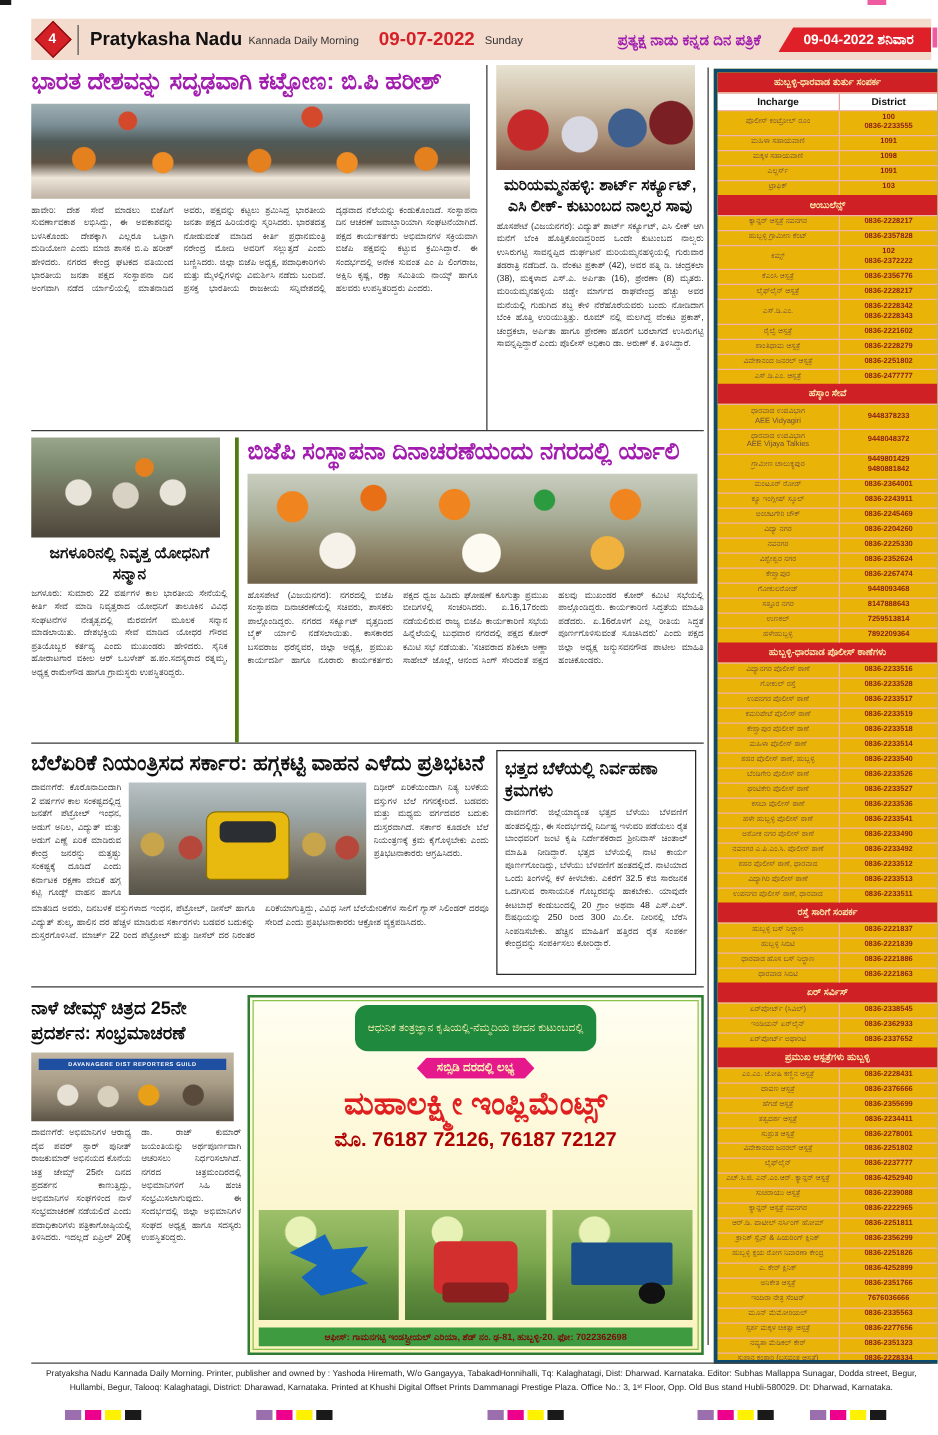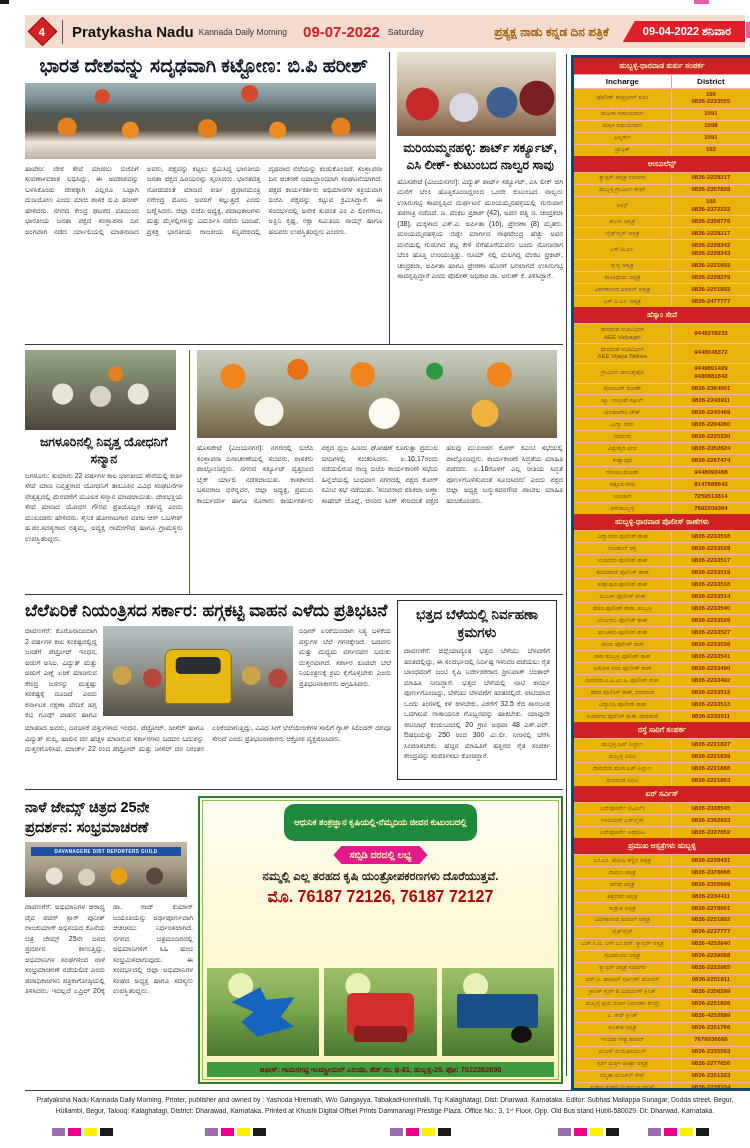--- a/index.html
+++ b/index.html
@@ -20,33 +20,33 @@
             display:flex;align-items:center;}
   .logo-wrap{width:34px;display:flex;justify-content:center;}
   .logo-diamond{width:19px;height:19px;background:#d42027;border:1.5px solid #8a0b0b;
                 transform:rotate(45deg);display:flex;align-items:center;justify-content:center;}
   .logo-diamond b{transform:rotate(-45deg);color:#fff;font-size:11px;}
   .mast-sep{width:1px;height:24px;background:#555;margin:0 9px 0 3px;}
   .mast-title{font-size:15px;font-weight:bold;color:#111;}
   .mast-sub{font-size:8.5px;color:#333;margin-left:5px;}
   .mast-date{font-size:15px;font-weight:bold;color:#d42027;margin-left:16px;}
   .mast-day{font-size:9px;color:#333;margin-left:8px;}
-  .mast-kn{font-size:12px;font-weight:bold;color:#a16207;margin-left:auto;}
+  .mast-kn{font-size:12px;font-weight:bold;color:#a21caf;margin-left:auto;}
   .mast-banner{background:#e02028;color:#fff;font-weight:bold;font-size:11px;
                padding:4px 14px 4px 20px;margin-left:14px;
                clip-path:polygon(12px 0,100% 0,100% 100%,0 100%);}
 
   
   #main-left{position:absolute;left:25px;top:52px;width:538px;}
   #vrule{position:absolute;left:566px;top:54px;width:0;height:1022px;border-left:1px solid #3a3a3a;}
   #sidebar{position:absolute;left:571px;top:55px;width:176px;border:3px solid #0c4a6e;
            background:#eab308;max-height:1030px;overflow:hidden;}
 
   .row{display:flex;}
-  .hl-xl{font-size:19px;font-weight:bold;color:#0f172a;line-height:1.3;letter-spacing:0;text-align:center;}
+  .hl-xl{font-size:19px;font-weight:bold;color:#a21caf;line-height:1.3;letter-spacing:0;}
   .hl-lg{font-size:17px;font-weight:bold;color:#101010;line-height:1.3;}
   .hl-md{font-size:12.5px;font-weight:bold;color:#101010;line-height:1.35;}
   .bodytxt{font-size:7px;color:#262626;text-align:justify;line-height:1.5;overflow:hidden;}
   .cols3{column-count:3;column-gap:8px;}
   .cols2{column-count:2;column-gap:8px;}
 
   
   .photo{position:relative;overflow:hidden;background:#cfd4d2;}
   .ph-rally1{background:
     radial-gradient(circle at 12% 58%,#e5801f 0 9px,transparent 10px),
@@ -97,21 +97,21 @@
     linear-gradient(180deg,#c3b9a6 0%,#a89c86 45%,#7c7260 80%,#5c5346 100%);}
   .rep-banner{position:absolute;left:4%;top:8%;width:92%;height:18%;background:#1f4fa0;
     color:#fff;font-size:4.5px;font-weight:bold;display:flex;align-items:center;justify-content:center;
     letter-spacing:.5px;}
 
   
   .r1{height:292px;border-bottom:1px solid #3a3a3a;}
   .r1-left{width:358px;border-right:1px solid #3a3a3a;padding-right:7px;}
   .r1-right{width:166px;padding-left:7px;}
   .r2{height:244px;border-bottom:1px solid #3a3a3a;padding-top:5px;}
-  .r2-left{width:158px;border-right:1px solid #4d7c0f;padding-right:6px;}
+  .r2-left{width:158px;border-right:3px solid #4d7c0f;padding-right:6px;}
   .r2-right{width:367px;padding-left:7px;}
   .r3{height:189px;border-bottom:1px solid #3a3a3a;padding-top:5px;}
   .r3-left{width:366px;padding-right:6px;}
   .r3-right{width:160px;}
   .box-article{border:1px solid #2a2a2a;padding:5px 6px;height:168px;}
   .r4{height:300px;padding-top:6px;}
   .r4-left{width:168px;padding-right:5px;}
   .r4-right{width:365px;}
 
   
@@ -125,21 +125,21 @@
   .sb-name{flex:1.25;font-size:6px;color:#6b4c41;text-align:center;padding:1.6px 2px;
            white-space:pre-line;display:flex;align-items:center;justify-content:center;line-height:1.3;}
   .sb-phone{flex:1;font-size:6px;font-weight:bold;color:#8a1b1b;text-align:center;padding:1.6px 2px;
            border-left:1px solid #efb4aa;white-space:pre-line;display:flex;align-items:center;
            justify-content:center;line-height:1.3;}
 
   
   .ad{border:2.5px solid #2e7d32;outline:1px solid #8bc34a;outline-offset:-5px;
       background:linear-gradient(180deg,#fffef2 0%,#fdf8d8 40%,#fbf3c0 100%);
       height:288px;position:relative;text-align:center;padding-top:6px;box-sizing:border-box;}
-  .ad-tag{display:inline-block;background:#1f8a3d;color:#fdf3b3;font-size:8.5px;font-weight:bold;
+  .ad-tag{display:inline-block;background:#1f8a3d;color:#fdf3b3;font-size:8.5px;font-weight:normal;
       padding:13px 10px;border-radius:10px;}
   .ad-ribbon{display:inline-block;background:#e5188c;color:#fdf3b3;font-size:9.5px;font-weight:bold;
       padding:3px 16px;margin-top:5px;clip-path:polygon(8px 0,calc(100% - 8px) 0,100% 50%,calc(100% - 8px) 100%,8px 100%,0 50%);}
   .ad-title{color:#e02020;font-size:25px;font-weight:bold;margin-top:6px;}
   .ad-sub{color:#1a1a1a;font-size:11.5px;font-weight:bold;margin-top:6px;}
   .ad-phone{color:#b00000;font-size:16px;font-weight:bold;margin-top:5px;}
   .ad-pics{position:absolute;left:7px;right:7px;bottom:26px;height:88px;display:flex;gap:5px;}
   .equip{flex:1;position:relative;overflow:hidden;
       background:radial-gradient(circle at 30% 20%,#e9f2b6 0 12px,transparent 13px),
                  linear-gradient(180deg,#9ec06a 0%,#7da84f 45%,#5d8a3c 75%,#4c7a32 100%);}
@@ -166,21 +166,21 @@
 <div id="masthead">
   <div class="logo-wrap">
     <div class="logo-diamond">
         <b>4</b>
       </div>
   </div>
   <div class="mast-sep"></div>
   <span class="mast-title">Pratykasha Nadu</span>
   <span class="mast-sub">Kannada Daily Morning</span>
   <span class="mast-date">09-07-2022</span>
-  <span class="mast-day">Saturday</span>
+  <span class="mast-day">Sunday</span>
   <span class="mast-kn">ಪ್ರತ್ಯಕ್ಷ ನಾಡು ಕನ್ನಡ ದಿನ ಪತ್ರಿಕೆ</span>
   <span class="mast-banner">09-04-2022 ಶನಿವಾರ</span>
 </div>
 
 <div id="main-left">
 
   <div class="row r1">
     <div class="r1-left">
       <div class="hl-xl" style="margin:2px 0 4px 0;">ಭಾರತ ದೇಶವನ್ನು ಸದೃಢವಾಗಿ ಕಟ್ಟೋಣ: ಬಿ.ಪಿ ಹರೀಶ್</div>
       <div class="photo ph-rally1" style="width:351px;height:76px;"></div>
@@ -193,20 +193,21 @@
     </div>
   </div>
 
   <div class="row r2">
     <div class="r2-left">
       <div class="photo ph-group" style="width:151px;height:80px;"></div>
       <div class="hl-md" style="margin:4px 0 3px 0;text-align:center;">ಜಗಳೂರಿನಲ್ಲಿ ನಿವೃತ್ತ ಯೋಧನಿಗೆ ಸನ್ಮಾನ</div>
       <div class="bodytxt" style="height:128px;">ಜಗಳೂರು: ಸುಮಾರು 22 ವರ್ಷಗಳ ಕಾಲ ಭಾರತೀಯ ಸೇನೆಯಲ್ಲಿ ಕೀರ್ತಿ ಸೇವೆ ಮಾಡಿ ನಿವೃತ್ತರಾದ ಯೋಧನಿಗೆ ತಾಲೂಕಿನ ವಿವಿಧ ಸಂಘಟನೆಗಳ ನೇತೃತ್ವದಲ್ಲಿ ಮೆರವಣಿಗೆ ಮೂಲಕ ಸನ್ಮಾನ ಮಾಡಲಾಯಿತು. ದೇಶಭಕ್ತಿಯ ಸೇವೆ ಮಾಡಿದ ಯೋಧರ ಗೌರವ ಪ್ರತಿಯೊಬ್ಬರ ಕರ್ತವ್ಯ ಎಂದು ಮುಖಂಡರು ಹೇಳಿದರು. ಸೈನಿಕ ಹೋರಾಟಗಾರ ವಕೀಲ ಆರ್ ಒಬಳೇಶ್ ಹ.ಪಂ.ಸದಸ್ಯರಾದ ರತ್ನಮ್ಮ, ಅಧ್ಯಕ್ಷ ರಾಮೇಗೌಡ ಹಾಗೂ ಗ್ರಾಮಸ್ಥರು ಉಪಸ್ಥಿತರಿದ್ದರು.</div>
     </div>
     <div class="r2-right">
+      <div class="hl-xl" style="margin:0 0 4px 0;">ಬಿಜೆಪಿ ಸಂಸ್ಥಾಪನಾ ದಿನಾಚರಣೆಯಂದು ನಗರದಲ್ಲಿ ರ್ಯಾಲಿ</div>
       <div class="photo ph-bjp" style="width:360px;height:88px;"></div>
       <div class="bodytxt cols3" style="height:112px;margin-top:5px;">ಹೊಸಪೇಟೆ (ವಿಜಯನಗರ): ನಗರದಲ್ಲಿ ಬಿಜೆಪಿ ಸಂಸ್ಥಾಪನಾ ದಿನಾಚರಣೆಯಲ್ಲಿ ಸಚಿವರು, ಶಾಸಕರು ಪಾಲ್ಗೊಂಡಿದ್ದರು. ನಗರದ ಸರ್ಕ್ಯೂಟ್ ವೃತ್ತದಿಂದ ಬೈಕ್ ರ್ಯಾಲಿ ನಡೆಸಲಾಯಿತು. ಕಾಸಕಾರದ ಬಸವರಾಜ ಧರೆನ್ನವರ, ಜಿಲ್ಲಾ ಅಧ್ಯಕ್ಷ, ಪ್ರಮುಖ ಕಾರ್ಯದರ್ಶಿ ಹಾಗೂ ನೂರಾರು ಕಾರ್ಯಕರ್ತರು ಪಕ್ಷದ ಧ್ವಜ ಹಿಡಿದು ಘೋಷಣೆ ಕೂಗುತ್ತಾ ಪ್ರಮುಖ ಬೀದಿಗಳಲ್ಲಿ ಸಂಚರಿಸಿದರು. ಏ.16,17ರಂದು ನಡೆಯಲಿರುವ ರಾಜ್ಯ ಬಿಜೆಪಿ ಕಾರ್ಯಕಾರಿಣಿ ಸಭೆಯ ಹಿನ್ನೆಲೆಯಲ್ಲಿ ಬುಧವಾರ ನಗರದಲ್ಲಿ ಪಕ್ಷದ ಕೋರ್ ಕಮಿಟಿ ಸಭೆ ನಡೆಯಿತು. 'ಸಚಿವರಾದ ಶಶಿಕಲಾ ಅಣ್ಣಾ ಸಾಹೇಬ್ ಜೊಲ್ಲೆ, ಆನಂದ ಸಿಂಗ್ ಸೇರಿದಂತೆ ಪಕ್ಷದ ಹಲವು ಮುಖಂಡರ ಕೋರ್ ಕಮಿಟಿ ಸಭೆಯಲ್ಲಿ ಪಾಲ್ಗೊಂಡಿದ್ದರು. ಕಾರ್ಯಕಾರಿಣಿ ಸಿದ್ಧತೆಯ ಮಾಹಿತಿ ಪಡೆದರು. ಏ.16ರೊಳಗೆ ಎಲ್ಲ ರೀತಿಯ ಸಿದ್ಧತೆ ಪೂರ್ಣಗೊಳಿಸುವಂತೆ ಸೂಚಿಸಿದರು' ಎಂದು ಪಕ್ಷದ ಜಿಲ್ಲಾ ಅಧ್ಯಕ್ಷ ಜನ್ಮುಸವನಗೌಡ ಪಾಟೀಲ ಮಾಹಿತಿ ಹಂಚಿಕೊಂಡರು.</div>
     </div>
   </div>
 
   <div class="row r3">
     <div class="r3-left">
       <div class="hl-lg" style="margin:0 0 4px 0;">ಬೆಲೆಏರಿಕೆ ನಿಯಂತ್ರಿಸದ ಸರ್ಕಾರ: ಹಗ್ಗಕಟ್ಟಿ ವಾಹನ ಎಳೆದು ಪ್ರತಿಭಟನೆ</div>
       <div class="row" style="gap:6px;">
         <div class="bodytxt" style="width:72px;height:92px;">ದಾವಣಗೆರೆ: ಕೊರೊನಾದಿಂದಾಗಿ 2 ವರ್ಷಗಳ ಕಾಲ ಸಂಕಷ್ಟದಲ್ಲಿದ್ದ ಜನತೆಗೆ ಪೆಟ್ರೋಲ್ ಇಂಧನ, ಅಡುಗೆ ಅನಿಲ, ವಿದ್ಯುತ್ ಮತ್ತು ಅಡುಗೆ ಎಣ್ಣೆ ಏರಿಕೆ ಮಾಡಿರುವ ಕೇಂದ್ರ ಜನರನ್ನು ಮತ್ತಷ್ಟು ಸಂಕಷ್ಟಕ್ಕೆ ದೂಡಿದೆ ಎಂದು ಕರ್ನಾಟಕ ರಕ್ಷಣಾ ವೇದಿಕೆ ಹಗ್ಗ ಕಟ್ಟಿ ಗೂಡ್ಸ್ ವಾಹನ ಹಾಗೂ ಆಟೋ ಎಳೆದು ಪ್ರತಿಭಟಿಸಿತು.</div>
@@ -214,39 +215,39 @@
           <div class="auto-shape">
               <i></i>
             </div>
         </div>
         <div class="bodytxt" style="flex:1;height:92px;">ದಿಢೀರ್ ಏರಿಕೆಯಿಂದಾಗಿ ನಿತ್ಯ ಬಳಕೆಯ ವಸ್ತುಗಳ ಬೆಲೆ ಗಗನಕ್ಕೇರಿದೆ. ಬಡವರು ಮತ್ತು ಮಧ್ಯಮ ವರ್ಗದವರ ಬದುಕು ದುಸ್ತರವಾಗಿದೆ. ಸರ್ಕಾರ ಕೂಡಲೇ ಬೆಲೆ ನಿಯಂತ್ರಣಕ್ಕೆ ಕ್ರಮ ಕೈಗೊಳ್ಳಬೇಕು ಎಂದು ಪ್ರತಿಭಟನಾಕಾರರು ಆಗ್ರಹಿಸಿದರು.</div>
       </div>
       <div class="bodytxt cols2" style="height:58px;margin-top:5px;">ಮಾತಡಿದ ಅವರು, ದಿನಬಳಕೆ ವಸ್ತುಗಳಾದ ಇಂಧನ, ಪೆಟ್ರೋಲ್, ಡೀಸೆಲ್ ಹಾಗೂ ವಿದ್ಯುತ್ ಶುಲ್ಕ, ಹಾಲಿನ ದರ ಹೆಚ್ಚಳ ಮಾಡಿರುವ ಸರ್ಕಾರಗಳು ಬಡವರ ಬದುಕನ್ನು ದುಸ್ತರಗೊಳಿಸಿವೆ. ಮಾರ್ಚ್ 22 ರಿಂದ ಪೆಟ್ರೋಲ್ ಮತ್ತು ಡೀಸೆಲ್ ದರ ನಿರಂತರ ಏರಿಕೆಯಾಗುತ್ತಿದ್ದು, ವಿವಿಧ ಸೀಗೆ ಬೆಲೆಯೇರಿಕೆಗಳ ಸಾಲಿಗೆ ಗ್ಯಾಸ್ ಸಿಲಿಂಡರ್ ದರವೂ ಸೇರಿದೆ ಎಂದು ಪ್ರತಿಭಟನಾಕಾರರು ಆಕ್ರೋಶ ವ್ಯಕ್ತಪಡಿಸಿದರು.</div>
     </div>
     <div class="r3-right">
       <div class="box-article">
-        <div class="hl-md" style="text-align:center;font-size:13.5px;margin-bottom:4px;">ಭತ್ತದ ಬೆಳೆಯಲ್ಲಿ ನಿರ್ವಹಣಾ ಕ್ರಮಗಳು</div>
+        <div class="hl-md" style="font-size:13.5px;margin-bottom:4px;">ಭತ್ತದ ಬೆಳೆಯಲ್ಲಿ ನಿರ್ವಹಣಾ ಕ್ರಮಗಳು</div>
         <div class="bodytxt" style="height:142px;">ದಾವಣಗೆರೆ: ಜಿಲ್ಲೆಯಾದ್ಯಂತ ಭತ್ತದ ಬೆಳೆಯು ಬೆಳವಣಿಗೆ ಹಂತದಲ್ಲಿದ್ದು, ಈ ಸಂದರ್ಭದಲ್ಲಿ ನಿರ್ದಿಷ್ಟ ಇಳುವರಿ ಪಡೆಯಲು ರೈತ ಬಾಂಧವರಿಗೆ ಜಂಟಿ ಕೃಷಿ ನಿರ್ದೇಶಕರಾದ ಶ್ರೀನಿವಾಸ್ ಚಿಂತಾಲ್ ಮಾಹಿತಿ ನೀಡಿದ್ದಾರೆ. ಭತ್ತದ ಬೆಳೆಯಲ್ಲಿ ನಾಟಿ ಕಾರ್ಯ ಪೂರ್ಣಗೊಂಡಿದ್ದು, ಬೆಳೆಯು ಬೆಳವಣಿಗೆ ಹಂತದಲ್ಲಿದೆ. ನಾಟಿಯಾದ ಒಂದು ತಿಂಗಳಲ್ಲಿ ಕಳೆ ಕೀಳಬೇಕು. ಎಕರೆಗೆ 32.5 ಕೆಜಿ ಸಾರಜನಕ ಒದಗಿಸುವ ರಾಸಾಯನಿಕ ಗೊಬ್ಬರವನ್ನು ಹಾಕಬೇಕು. ಯಾವುದೇ ಕೀಟಬಾಧೆ ಕಂಡುಬಂದಲ್ಲಿ 20 ಗ್ರಾಂ ಅಥವಾ 48 ಎಸ್.ಎಲ್. ಔಷಧಿಯನ್ನು 250 ರಿಂದ 300 ಮಿ.ಲೀ. ನೀರಿನಲ್ಲಿ ಬೆರೆಸಿ ಸಿಂಪಡಿಸಬೇಕು. ಹೆಚ್ಚಿನ ಮಾಹಿತಿಗೆ ಹತ್ತಿರದ ರೈತ ಸಂಪರ್ಕ ಕೇಂದ್ರವನ್ನು ಸಂಪರ್ಕಿಸಲು ಕೋರಿದ್ದಾರೆ.</div>
       </div>
     </div>
   </div>
 
   <div class="row r4">
     <div class="r4-left">
       <div class="hl-md" style="font-size:14.5px;margin:2px 0 5px 0;">ನಾಳೆ ಜೇಮ್ಸ್ ಚಿತ್ರದ 25ನೇ ಪ್ರದರ್ಶನ: ಸಂಭ್ರಮಾಚರಣೆ</div>
       <div class="photo ph-reporters" style="width:162px;height:55px;">
         <div class="rep-banner">DAVANAGERE DIST REPORTERS GUILD</div>
       </div>
       <div class="bodytxt cols2" style="height:188px;margin-top:5px;">ದಾವಣಗೆರೆ: ಅಭಿಮಾನಿಗಳ ಆರಾಧ್ಯ ದೈವ ಪವರ್ ಸ್ಟಾರ್ ಪುನೀತ್ ರಾಜಕುಮಾರ್ ಅಭಿನಯದ ಕೊನೆಯ ಚಿತ್ರ ಜೇಮ್ಸ್ 25ನೇ ದಿನದ ಪ್ರದರ್ಶನ ಕಾಣುತ್ತಿದ್ದು, ಅಭಿಮಾನಿಗಳ ಸಂಘಗಳಿಂದ ನಾಳೆ ಸಂಭ್ರಮಾಚರಣೆ ನಡೆಯಲಿದೆ ಎಂದು ಪದಾಧಿಕಾರಿಗಳು ಪತ್ರಿಕಾಗೋಷ್ಠಿಯಲ್ಲಿ ತಿಳಿಸಿದರು. ಇದಲ್ಲದೆ ಏಪ್ರಿಲ್ 20ಕ್ಕೆ ಡಾ. ರಾಜ್ ಕುಮಾರ್ ಜಯಂತಿಯನ್ನು ಅರ್ಥಪೂರ್ಣವಾಗಿ ಆಚರಿಸಲು ನಿರ್ಧರಿಸಲಾಗಿದೆ. ನಗರದ ಚಿತ್ರಮಂದಿರದಲ್ಲಿ ಅಭಿಮಾನಿಗಳಿಗೆ ಸಿಹಿ ಹಂಚಿ ಸಂಭ್ರಮಿಸಲಾಗುವುದು. ಈ ಸಂದರ್ಭದಲ್ಲಿ ಜಿಲ್ಲಾ ಅಭಿಮಾನಿಗಳ ಸಂಘದ ಅಧ್ಯಕ್ಷ ಹಾಗೂ ಸದಸ್ಯರು ಉಪಸ್ಥಿತರಿದ್ದರು.</div>
     </div>
     <div class="r4-right">
       <div class="ad">
         <div><span class="ad-tag">ಆಧುನಿಕ ತಂತ್ರಜ್ಞಾನ ಕೃಷಿಯಲ್ಲಿ-ನೆಮ್ಮದಿಯ ಜೀವನ ಕುಟುಂಬದಲ್ಲಿ</span></div>
         <div><span class="ad-ribbon">ಸಬ್ಸಿಡಿ ದರದಲ್ಲಿ ಲಭ್ಯ</span></div>
-        <div class="ad-sub">ನಮ್ಮಲ್ಲಿ ಎಲ್ಲ ತರಹದ ಕೃಷಿ ಯಂತ್ರೋಪಕರಣಗಳು ದೊರೆಯುತ್ತವೆ.</div>
+        <div class="ad-title">ಮಹಾಲಕ್ಷ್ಮೀ ಇಂಪ್ಲಿಮೆಂಟ್ಸ್</div>
         <div class="ad-phone">ಮೊ. 76187 72126, 76187 72127</div>
         <div class="ad-pics">
           <div class="equip">
               <div class="eq-plough"></div>
             </div>
           <div class="equip">
               <div class="eq-rotav">
                 <i></i>
               </div>
             </div>

